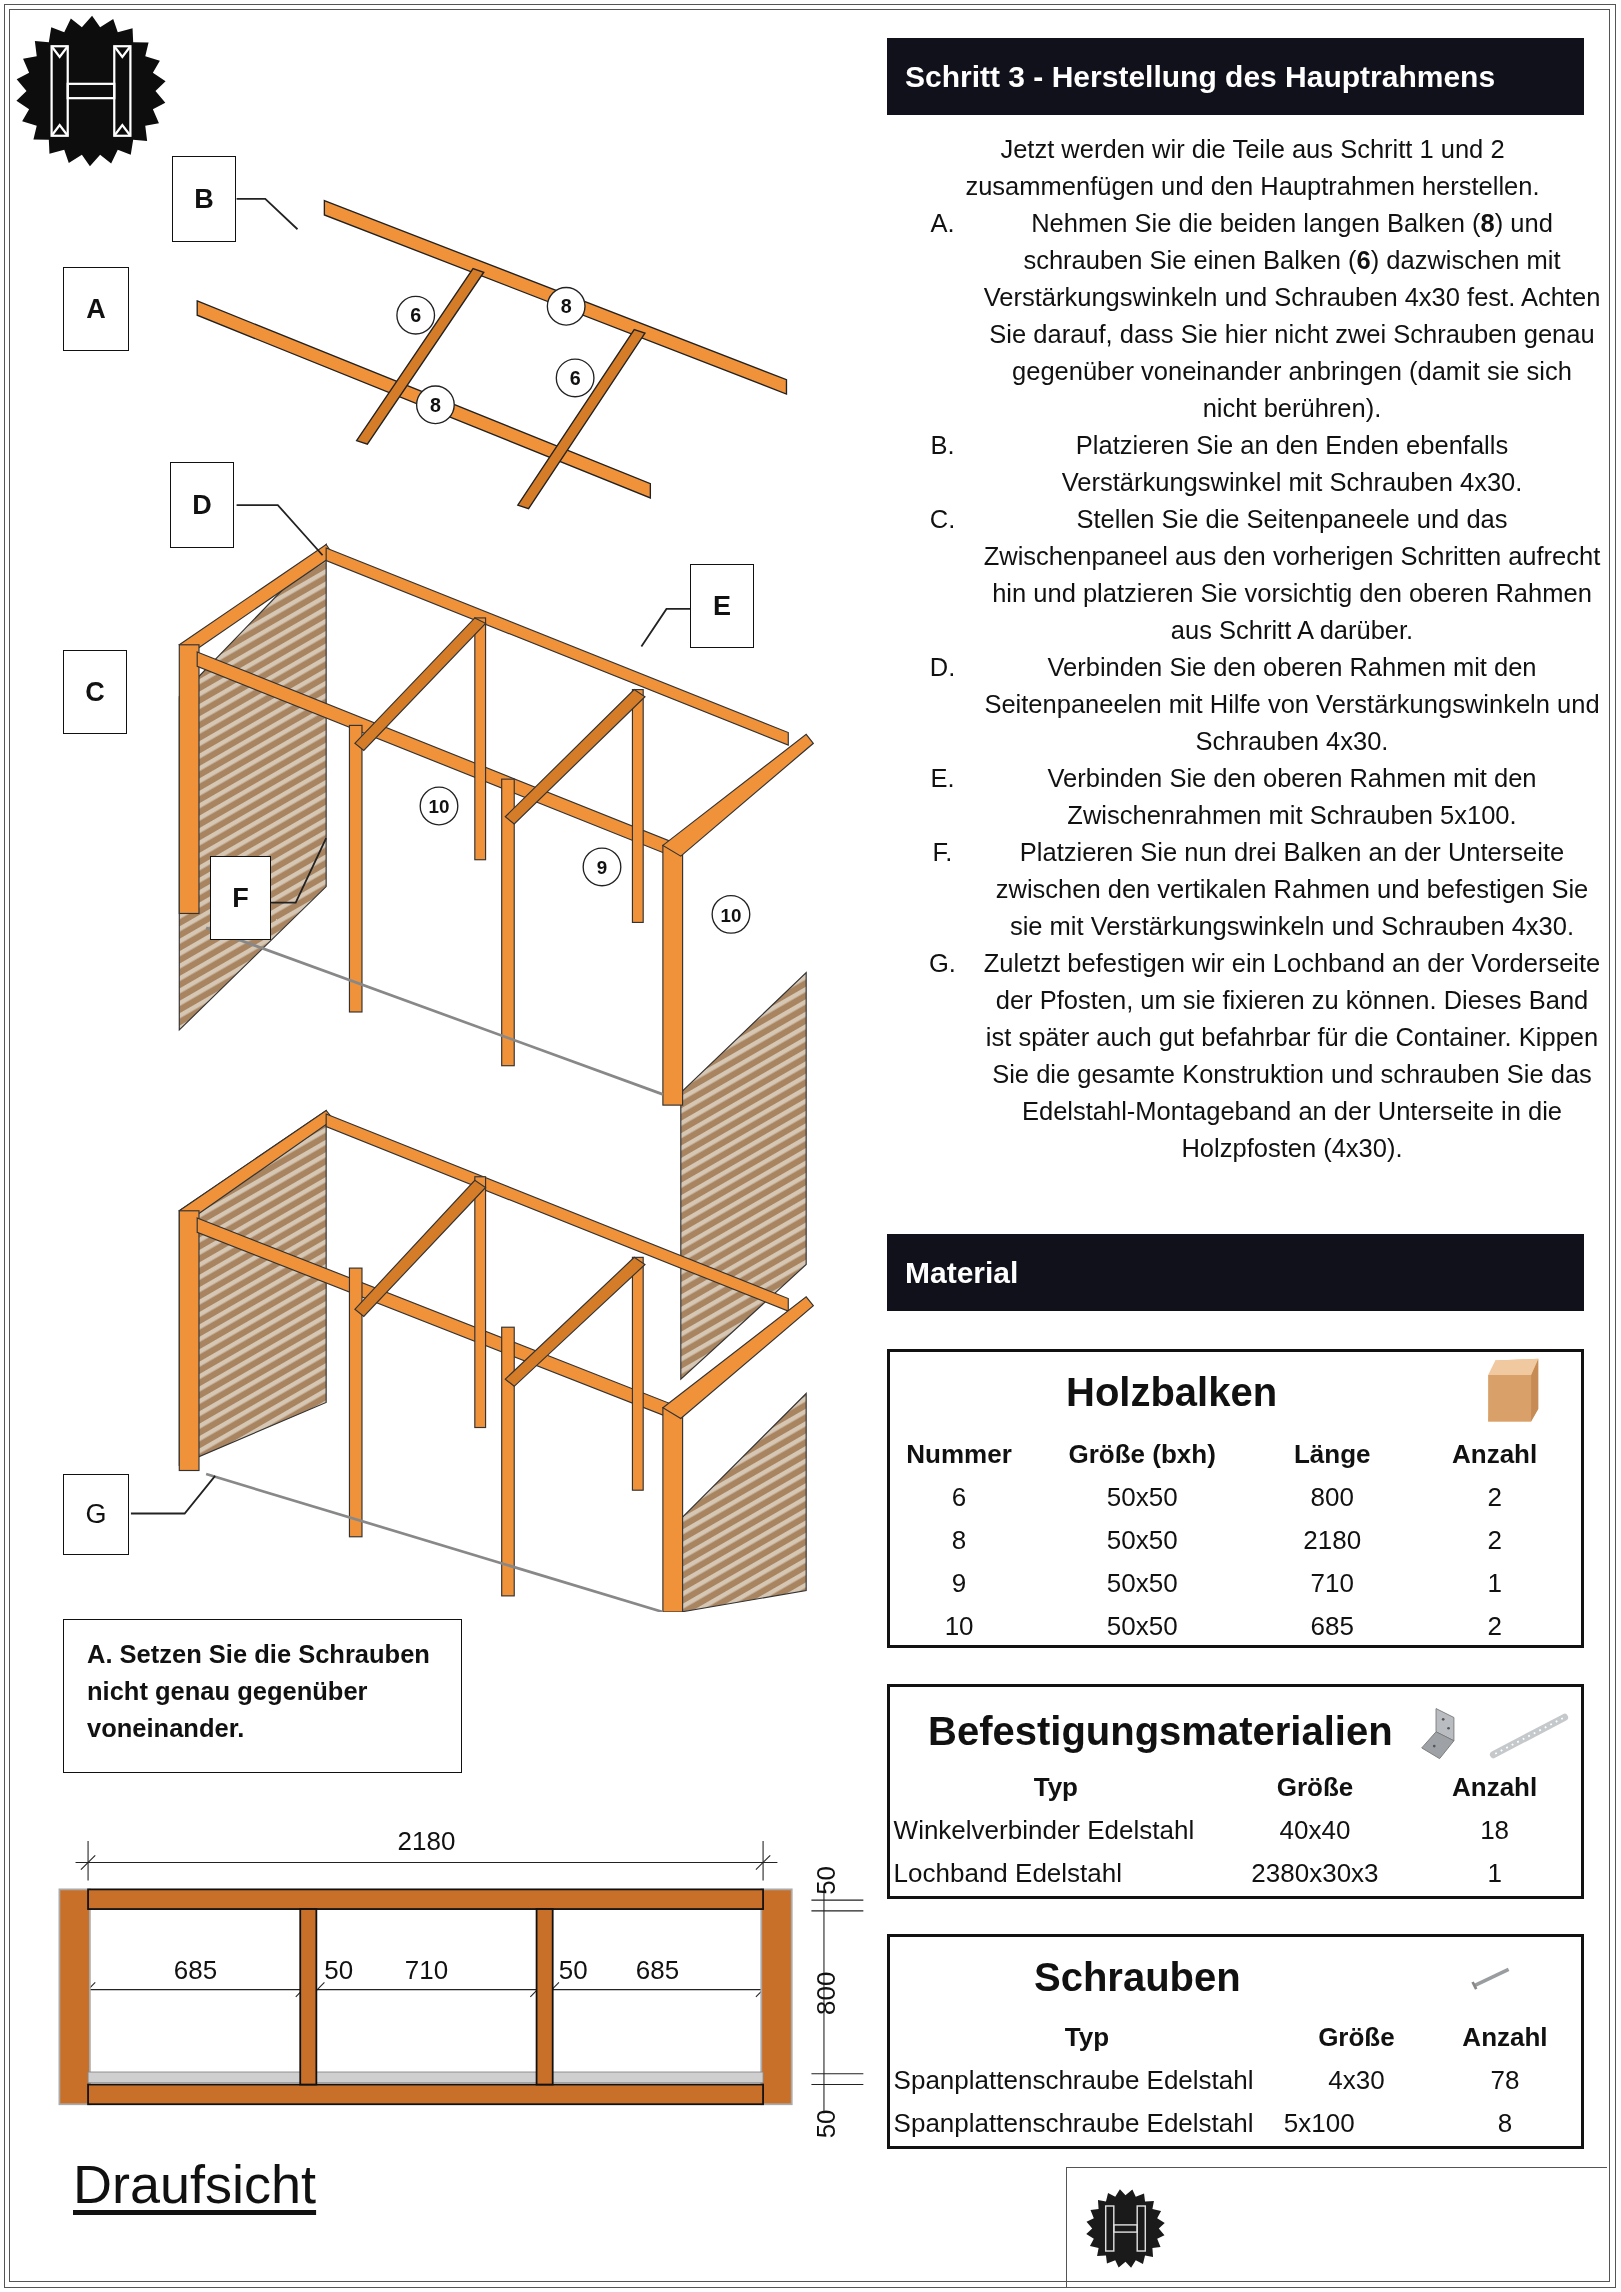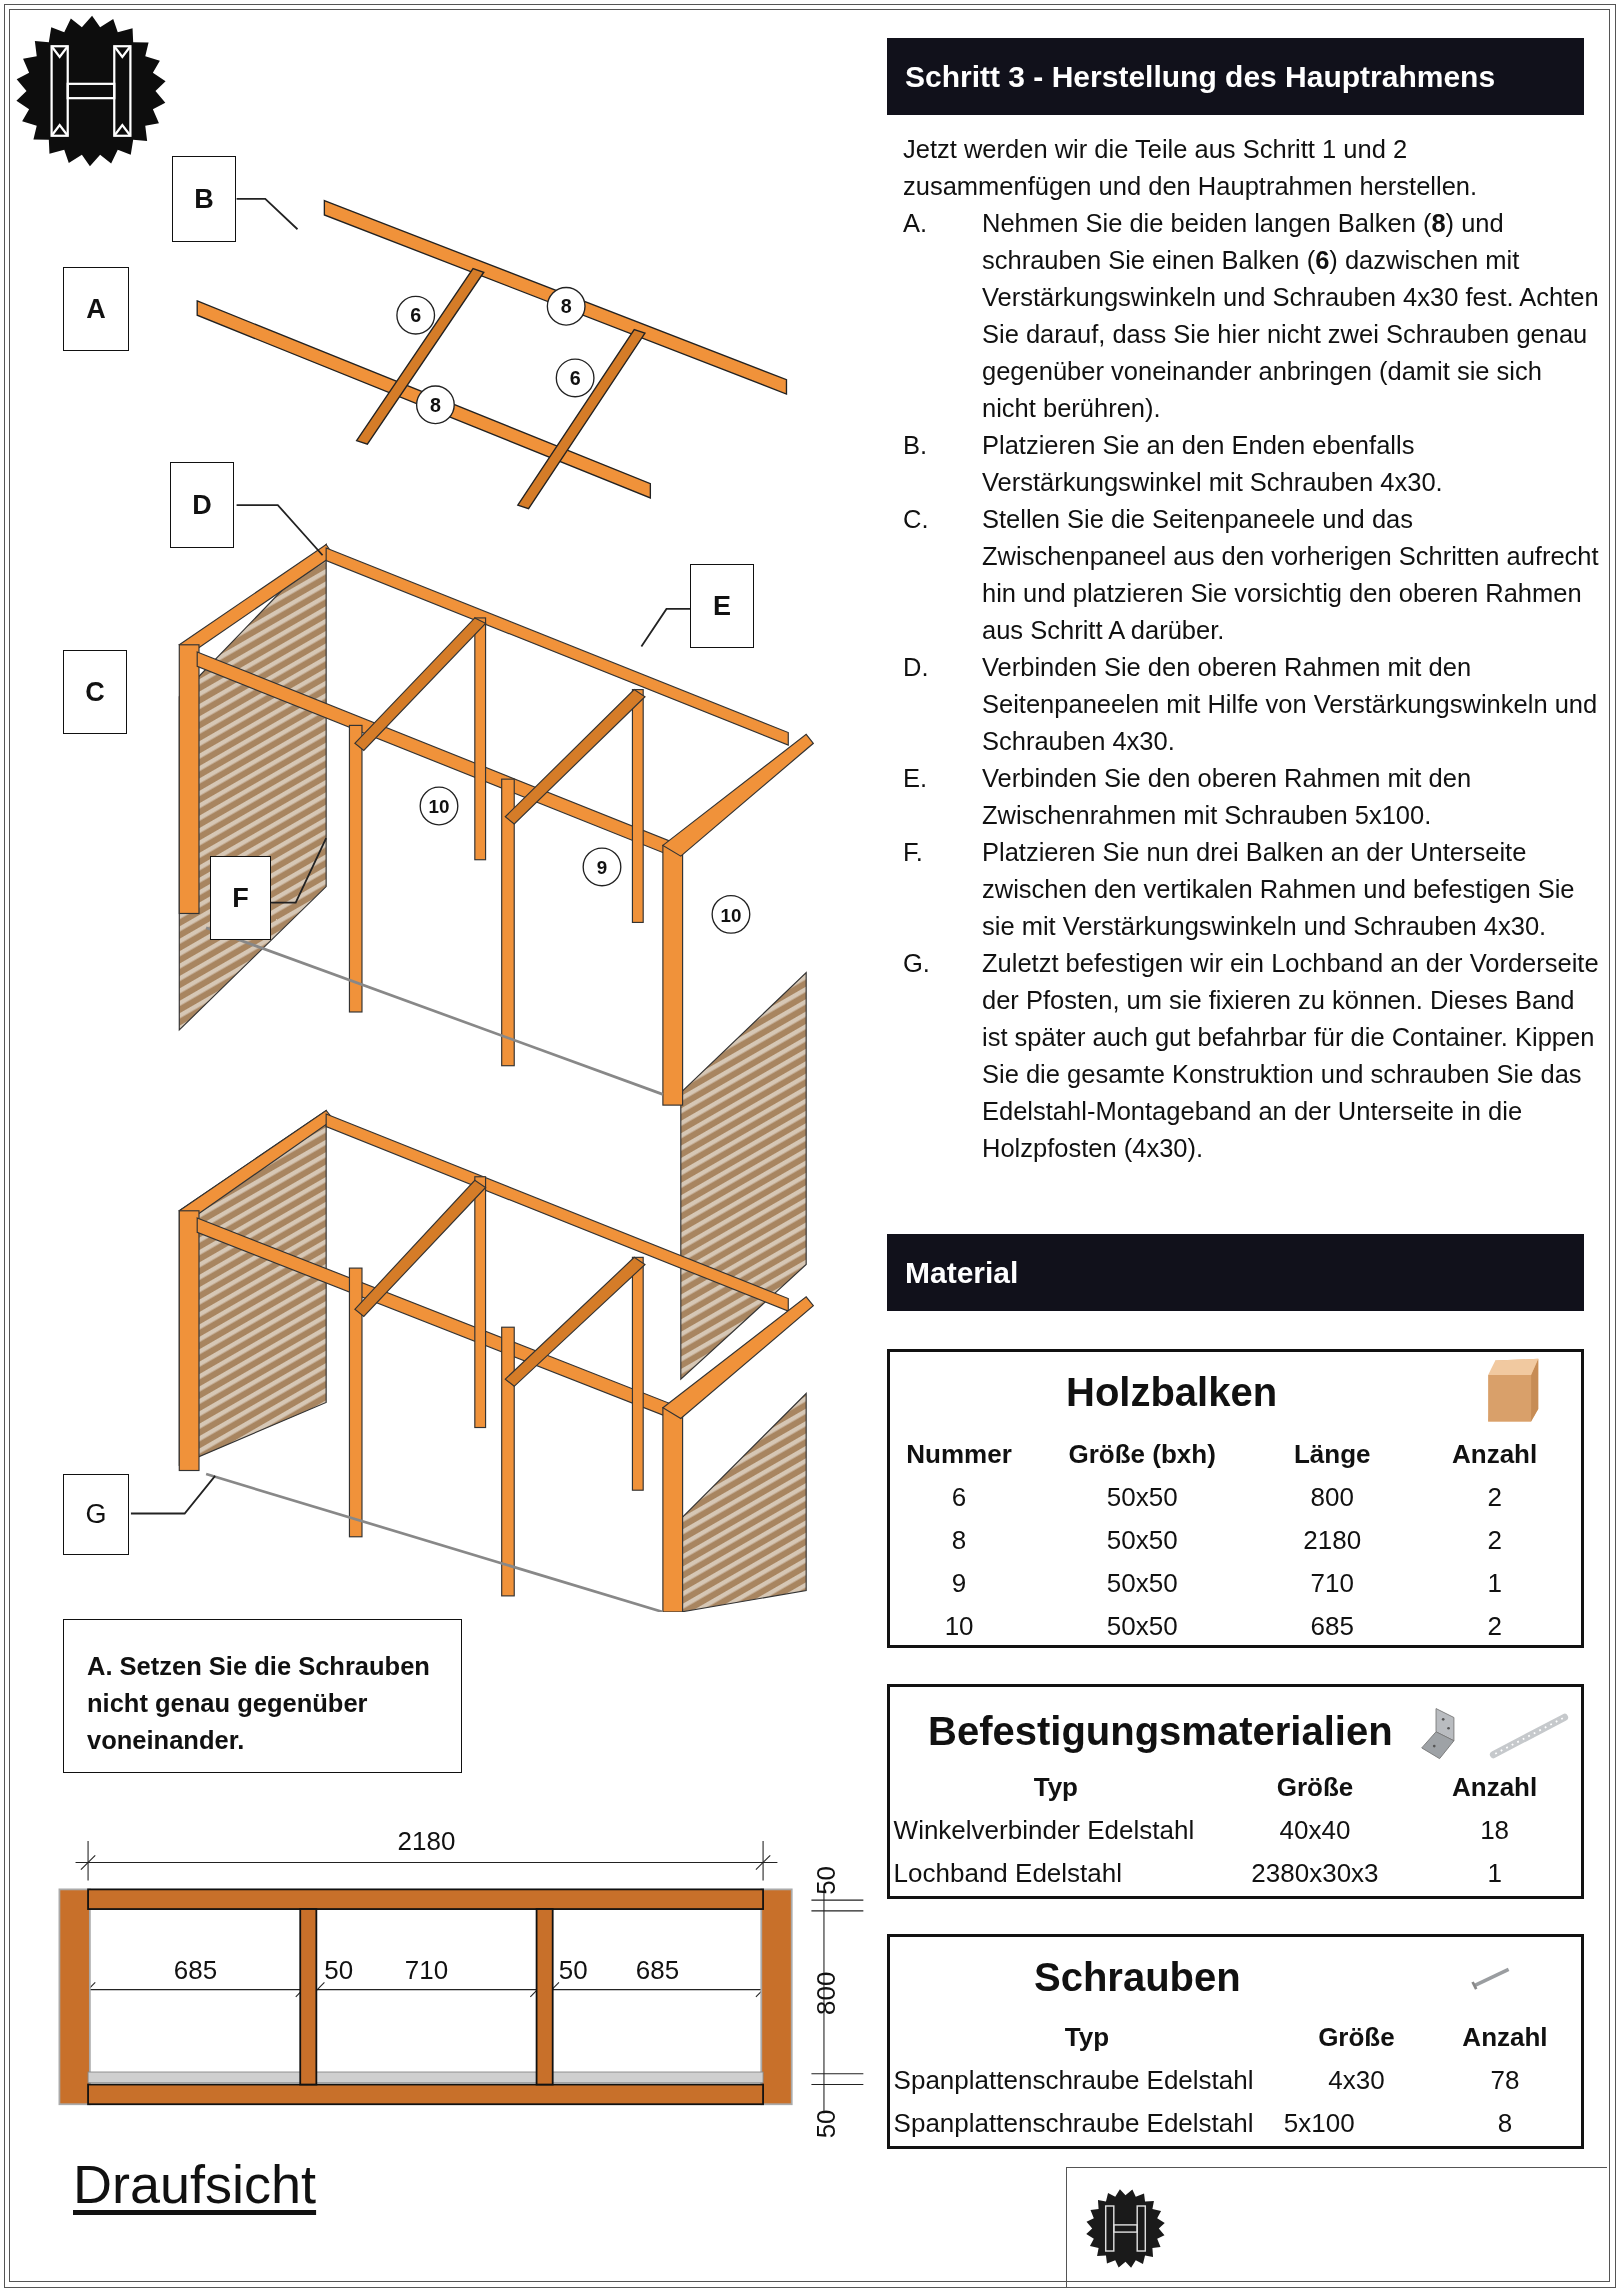--- a/index.html
+++ b/index.html
@@ -2,37 +2,37 @@
 <html style="font-size:14.3px"><head>
 <meta charset="utf-8">
 <style>
   html,body{margin:0;padding:0;background:#fff;}
   body{width:1621px;height:2293px;position:relative;font-family:"Liberation Sans",sans-serif;color:#111;overflow:hidden;}
   .outer-frame{position:absolute;left:3.6px;top:3.6px;width:1612px;height:2284px;border:1.8px solid #555;box-sizing:border-box;}
   .inner-frame{position:absolute;left:9px;top:9px;width:1601px;height:2273px;border:1.8px solid #555;box-sizing:border-box;}
   .hdr{position:absolute;background:#11111b;color:#fff;font-weight:bold;font-size:30px;padding-left:18px;box-sizing:border-box;display:flex;align-items:center;}
   #step-header{left:887px;top:38px;width:697px;height:77px;}
   #material-header{left:887px;top:1234px;width:697px;height:77px;}
-  .instructions{position:absolute;left:903px;top:131px;width:699px;font-size:25.5px;line-height:37px;}
+  .instructions{position:absolute;left:903px;top:131px;width:699px;font-size:25.5px;line-height:37px;text-align:center;}
   .intro{margin:0;}
   .step{display:flex;margin:0;}
   .step .letter{width:79px;flex:none;}
   .step .text{flex:1;}
   .mat-box{position:absolute;left:887px;width:697px;border:3.6px solid #111;box-sizing:border-box;background:#fff;}
   #box-holz{top:1349px;height:299px;}
   #box-befest{top:1684px;height:215px;}
   #box-schrauben{top:1934px;height:215px;}
   .mat-title{position:absolute;font-weight:bold;font-size:40px;}
   .mat-table{position:absolute;left:0;width:100%;font-size:26px;border-collapse:collapse;}
   .mat-table th{font-weight:bold;padding:0;height:43px;}
   .mat-table td{padding:0;height:43px;}
   .footer-box{position:absolute;left:1066px;top:2167px;width:541px;height:120px;border-left:1.8px solid #555;border-top:1.8px solid #555;box-sizing:border-box;}
   .footer-brand{position:absolute;left:106px;top:36px;font-weight:bold;font-size:38px;color:#e8921c;letter-spacing:0.4px;}
   .label-box{position:absolute;border:1.8px solid #111;background:#fff;font-weight:bold;font-size:27px;display:flex;align-items:center;justify-content:center;box-sizing:border-box;}
-  .note-box{position:absolute;left:63px;top:1619px;width:399px;height:154px;border:1.8px solid #111;box-sizing:border-box;font-weight:bold;font-size:25.5px;line-height:37px;padding:28px 0 0 23px;}
+  .note-box{position:absolute;left:63px;top:1619px;width:399px;height:154px;border:1.8px solid #111;box-sizing:border-box;font-weight:bold;font-size:25.5px;line-height:37px;padding:16px 0 0 23px;}
   .draufsicht{position:absolute;left:73px;top:2153px;font-size:54px;text-decoration:underline;text-underline-offset:7.2px;}
   svg text{font-family:"Liberation Sans",sans-serif;}
 </style>
 </head>
 <body>
 
 <div class="outer-frame"></div>
 <div class="inner-frame"></div>
 
 <svg style="position:absolute;left:14.3px;top:14.3px;" width="154" height="154" viewBox="0 0 172 172">

